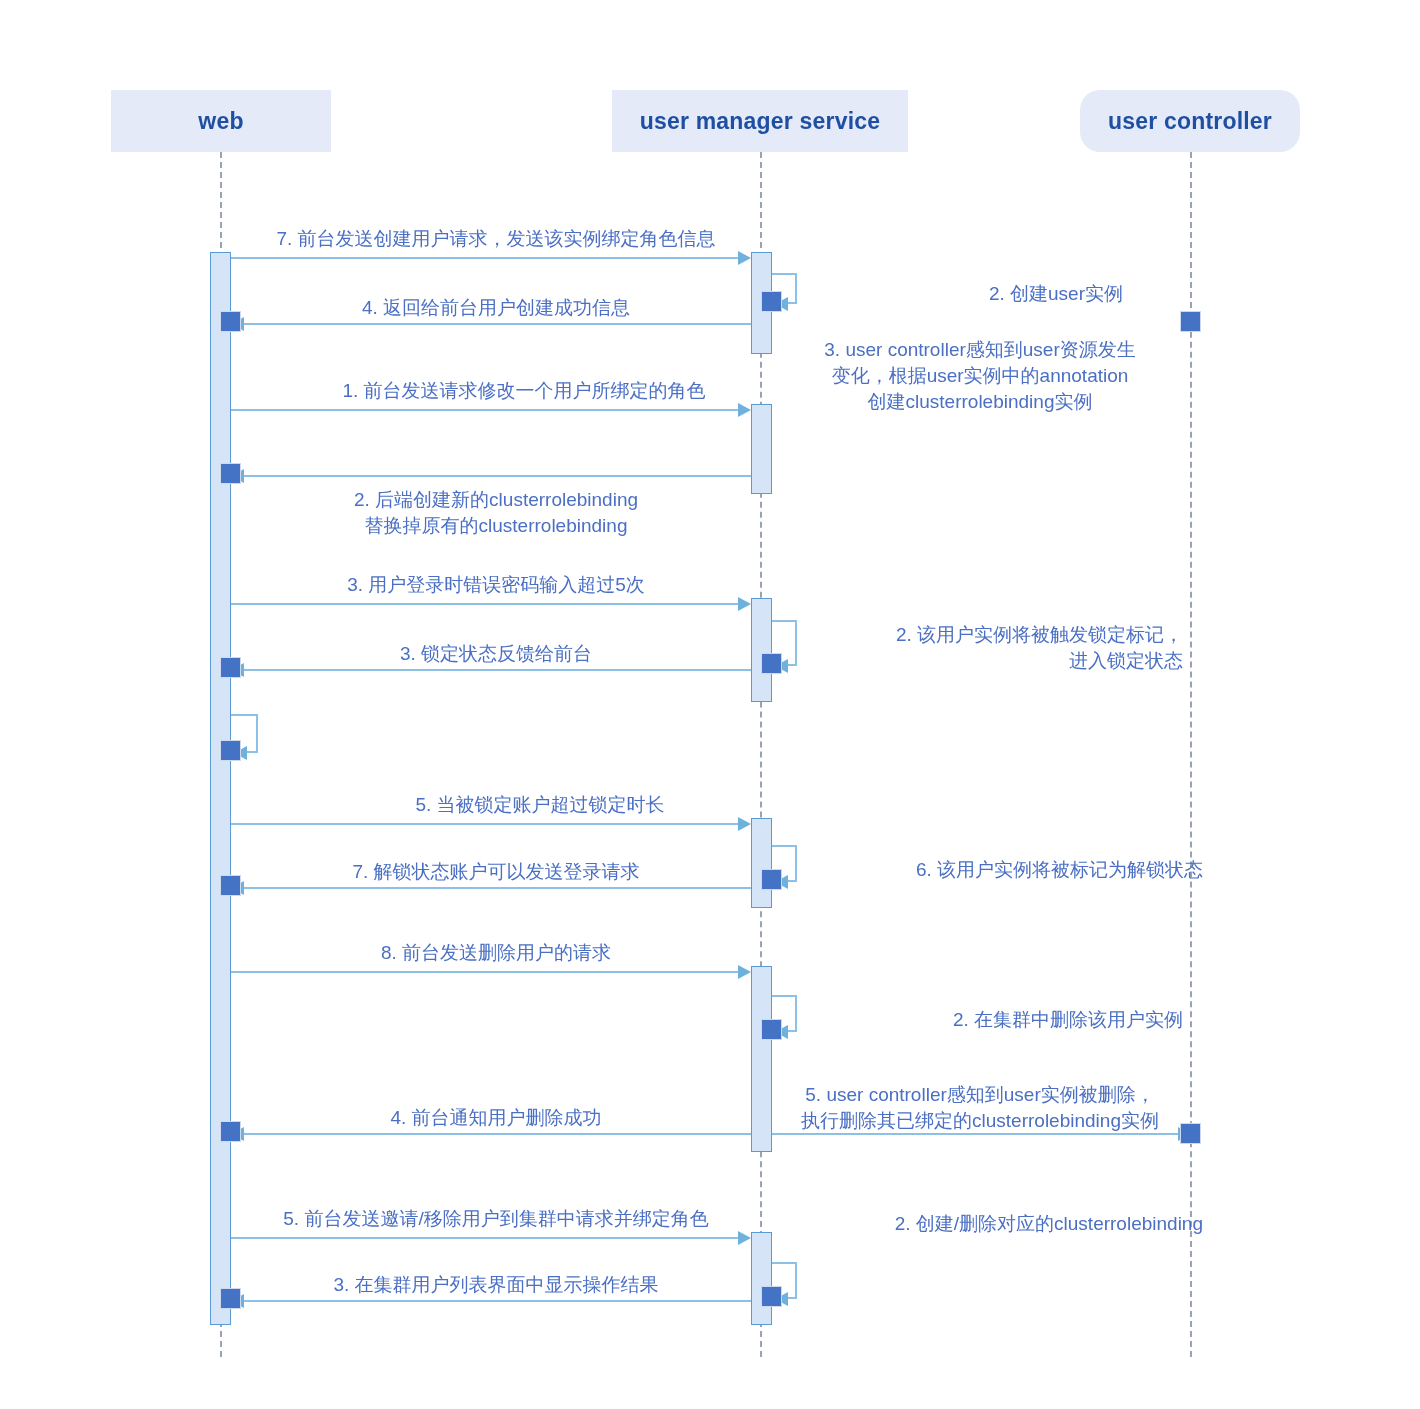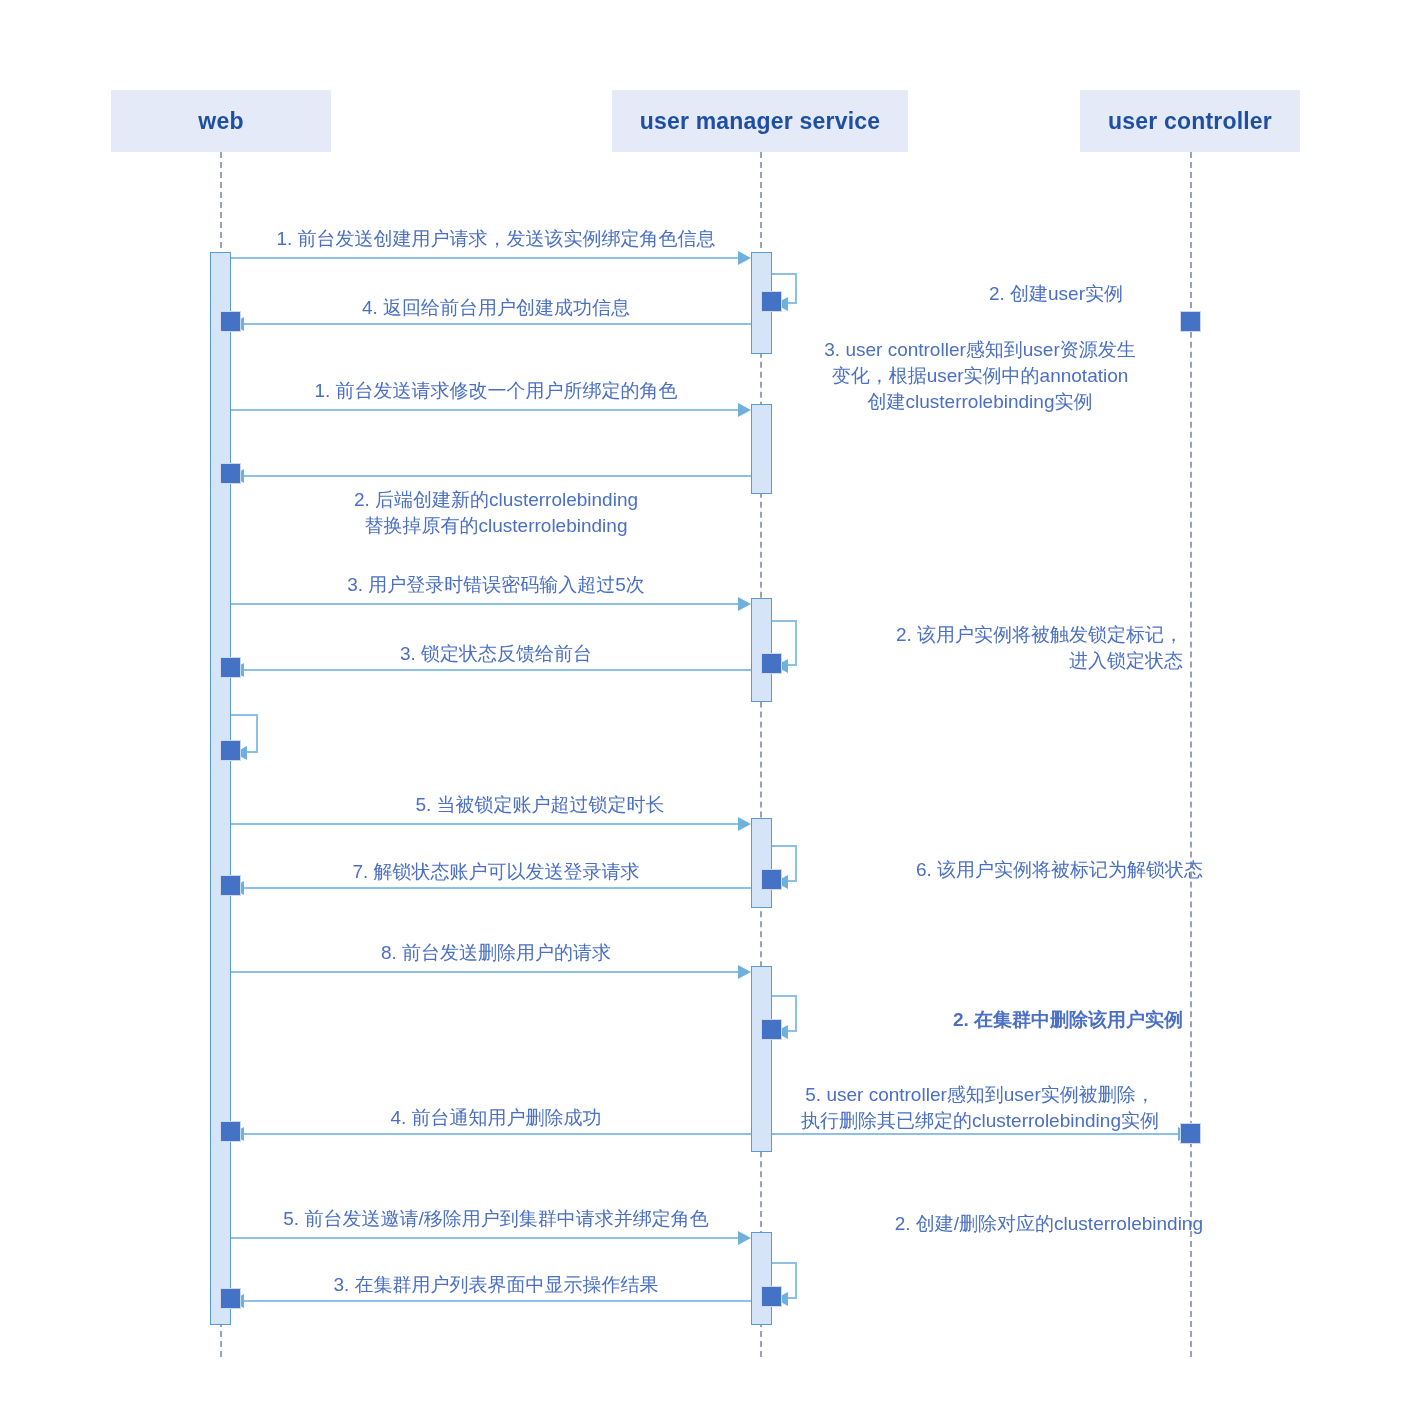--- a/index.html
+++ b/index.html
@@ -93,57 +93,57 @@
 <div id="stage">
 
   <div class="participant" style="left:111px;top:90px;width:220px;height:62px;">
     <span>web</span>
   </div>
 
   <div class="participant" style="left:612px;top:90px;width:296px;height:62px;">
     <span>user manager service</span>
   </div>
 
-  <div class="participant" style="left:1080px;top:90px;width:220px;height:62px;">
+  <div class="participant" style="left:1080px;top:90px;width:220px;height:62px;border-radius:20px;">
     <span>user controller</span>
   </div>
 
   <div class="lifeline" style="left:220px;top:152px;height:1205px;"></div>
   <div class="lifeline" style="left:760px;top:152px;height:1205px;"></div>
   <div class="lifeline" style="left:1190px;top:152px;height:1205px;"></div>
 
   <div class="activation" style="left:210px;top:252px;width:21px;height:1073px;"></div>
 
   <div class="activation" style="left:751px;top:252px;width:21px;height:102px;"></div>
   <div class="activation" style="left:751px;top:404px;width:21px;height:90px;"></div>
   <div class="activation" style="left:751px;top:598px;width:21px;height:104px;"></div>
   <div class="activation" style="left:751px;top:818px;width:21px;height:90px;"></div>
   <div class="activation" style="left:751px;top:966px;width:21px;height:186px;"></div>
   <div class="activation" style="left:751px;top:1232px;width:21px;height:93px;"></div>
 
-  <div class="label center" style="left:232px;top:226px;width:528px;">1. 前台发送创建用户请求，发送该实例绑定角色信息</div>
+  <div class="label center" style="left:232px;top:226px;width:528px;">7. 前台发送创建用户请求，发送该实例绑定角色信息</div>
   <div class="msg-line" style="left:231px;top:257px;width:518px;"></div>
   <div class="arrowhead right" style="left:738px;top:251px;"></div>
 
   <div class="selfloop" style="left:772px;top:273px;width:25px;height:31px;"></div>
   <div class="arrowhead left" style="left:775px;top:297px;"></div>
   <div class="endpoint" style="left:761px;top:291px;"></div>
   <div class="label left" style="left:803px;top:281px;width:320px;">2. 创建user实例</div>
 
   <div class="endpoint" style="left:1180px;top:311px;"></div>
   <div class="label center" style="left:800px;top:337px;width:360px;">3. user controller感知到user资源发生
 变化，根据user实例中的annotation
 创建clusterrolebinding实例</div>
 
   <div class="label center" style="left:246px;top:295px;width:500px;">4. 返回给前台用户创建成功信息</div>
   <div class="msg-line" style="left:243px;top:323px;width:508px;"></div>
   <div class="arrowhead left" style="left:231px;top:317px;"></div>
   <div class="endpoint" style="left:220px;top:311px;"></div>
 
-  <div class="label center" style="left:232px;top:378px;width:528px;">1. 前台发送请求修改一个用户所绑定的角色</div>
+  <div class="label center" style="left:232px;top:378px;width:528px;padding-left:28px;">1. 前台发送请求修改一个用户所绑定的角色</div>
   <div class="msg-line" style="left:231px;top:409px;width:518px;"></div>
   <div class="arrowhead right" style="left:738px;top:403px;"></div>
 
   <div class="label center" style="left:246px;top:487px;width:500px;">2. 后端创建新的clusterrolebinding
 替换掉原有的clusterrolebinding</div>
   <div class="msg-line" style="left:243px;top:475px;width:508px;"></div>
   <div class="arrowhead left" style="left:231px;top:469px;"></div>
   <div class="endpoint" style="left:220px;top:463px;"></div>
 
   <div class="label center" style="left:232px;top:572px;width:528px;">3. 用户登录时错误密码输入超过5次</div>
@@ -179,21 +179,21 @@
   <div class="arrowhead left" style="left:231px;top:881px;"></div>
   <div class="endpoint" style="left:220px;top:875px;"></div>
 
   <div class="label center" style="left:232px;top:940px;width:528px;">8. 前台发送删除用户的请求</div>
   <div class="msg-line" style="left:231px;top:971px;width:518px;"></div>
   <div class="arrowhead right" style="left:738px;top:965px;"></div>
 
   <div class="selfloop" style="left:772px;top:995px;width:25px;height:37px;"></div>
   <div class="arrowhead left" style="left:775px;top:1025px;"></div>
   <div class="endpoint" style="left:761px;top:1019px;"></div>
-  <div class="label left" style="left:803px;top:1007px;width:380px;font-weight:bold;">2. 在集群中删除该用户实例</div>
+  <div class="label left" style="left:803px;top:1007px;width:380px;">2. 在集群中删除该用户实例</div>
 
   <div class="label center" style="left:775px;top:1082px;width:410px;">5. user controller感知到user实例被删除，
 执行删除其已绑定的clusterrolebinding实例</div>
   <div class="msg-line" style="left:772px;top:1133px;width:406px;"></div>
   <div class="arrowhead right" style="left:1178px;top:1127px;"></div>
   <div class="endpoint" style="left:1180px;top:1123px;"></div>
 
   <div class="label center" style="left:246px;top:1105px;width:500px;">4. 前台通知用户删除成功</div>
   <div class="msg-line" style="left:243px;top:1133px;width:508px;"></div>
   <div class="arrowhead left" style="left:231px;top:1127px;"></div>

